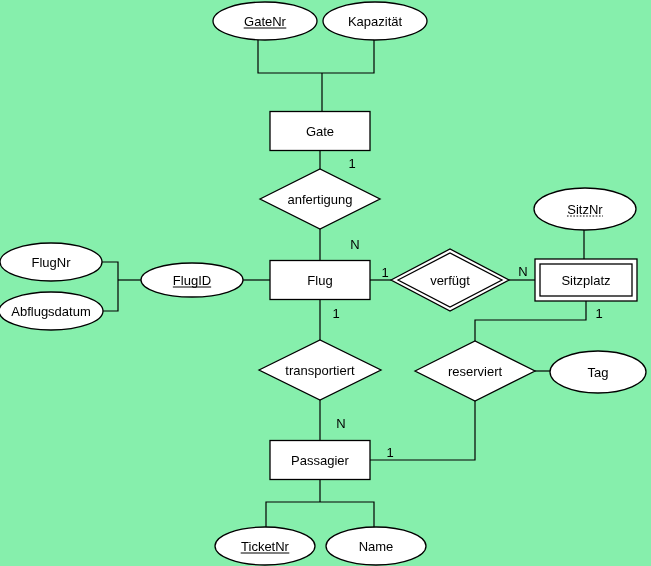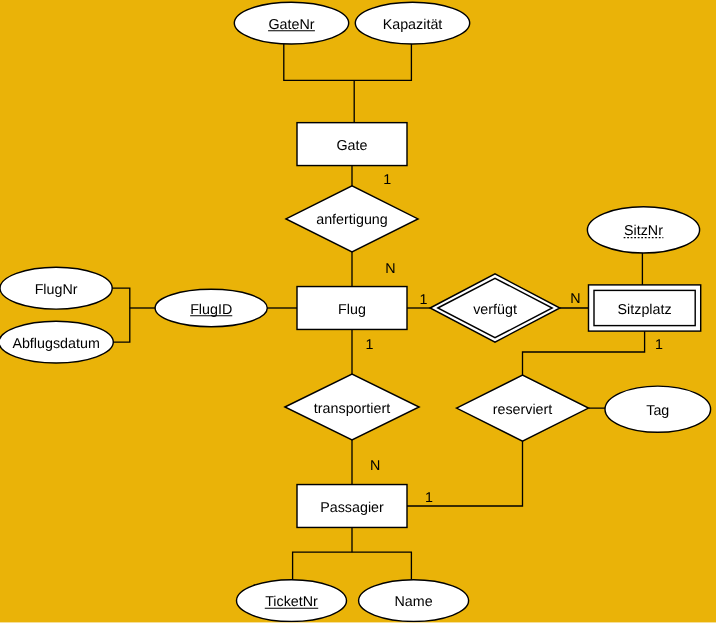--- a/index.html
+++ b/index.html
@@ -8,21 +8,21 @@
     background: #ffffff;
     width: 651px;
     height: 566px;
     overflow: hidden;
     font-family: "Liberation Sans", sans-serif;
   }
   #canvas-wrap {
     position: relative;
     width: 651px;
     height: 566px;
-    background: #eab308;
+    background: #86efac;
   }
   svg .shape {
     fill: #ffffff;
     stroke: #000000;
     stroke-width: 1.3;
   }
   svg .edge {
     fill: none;
     stroke: #000000;
     stroke-width: 1.2;

